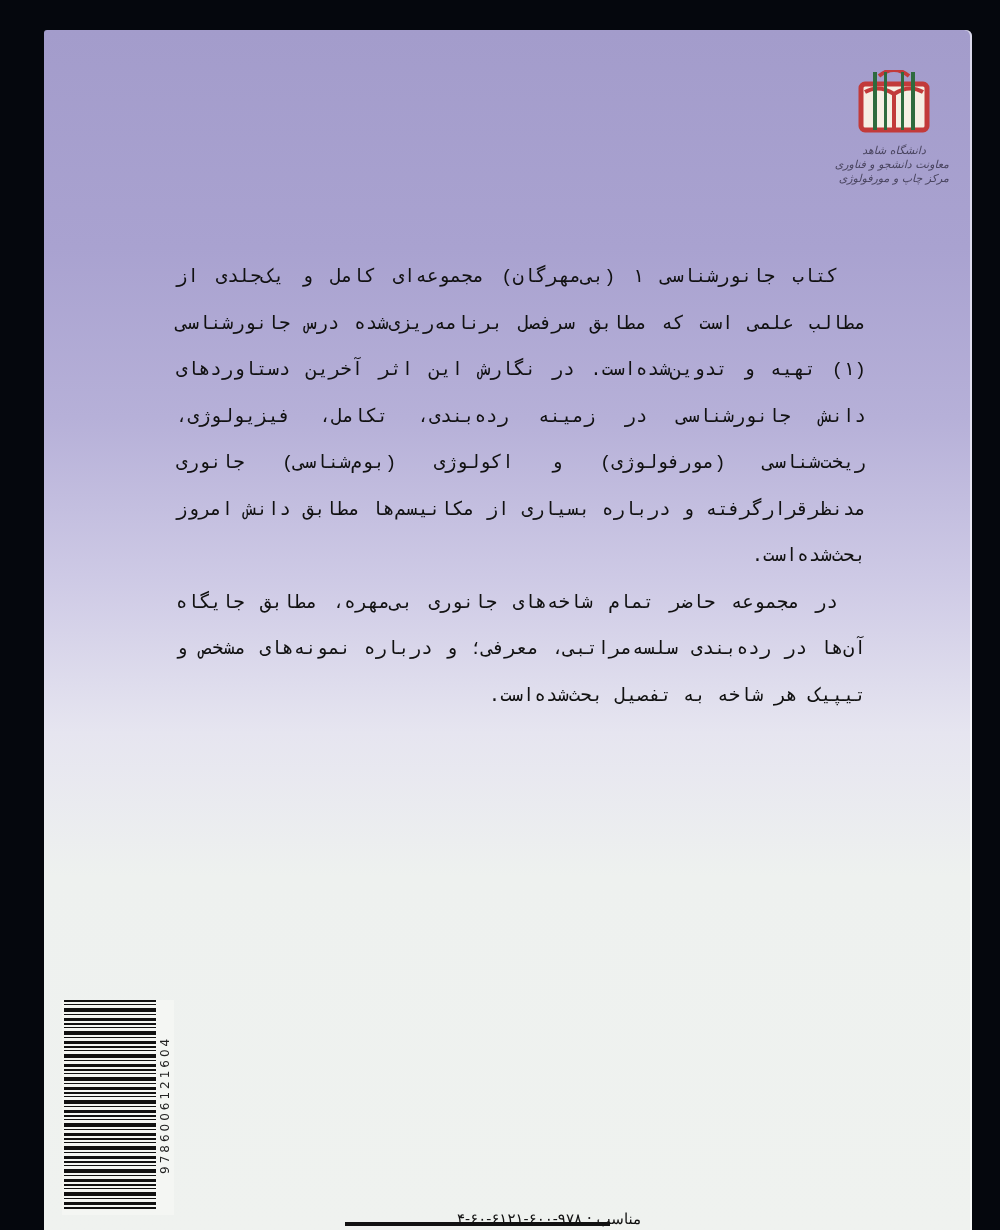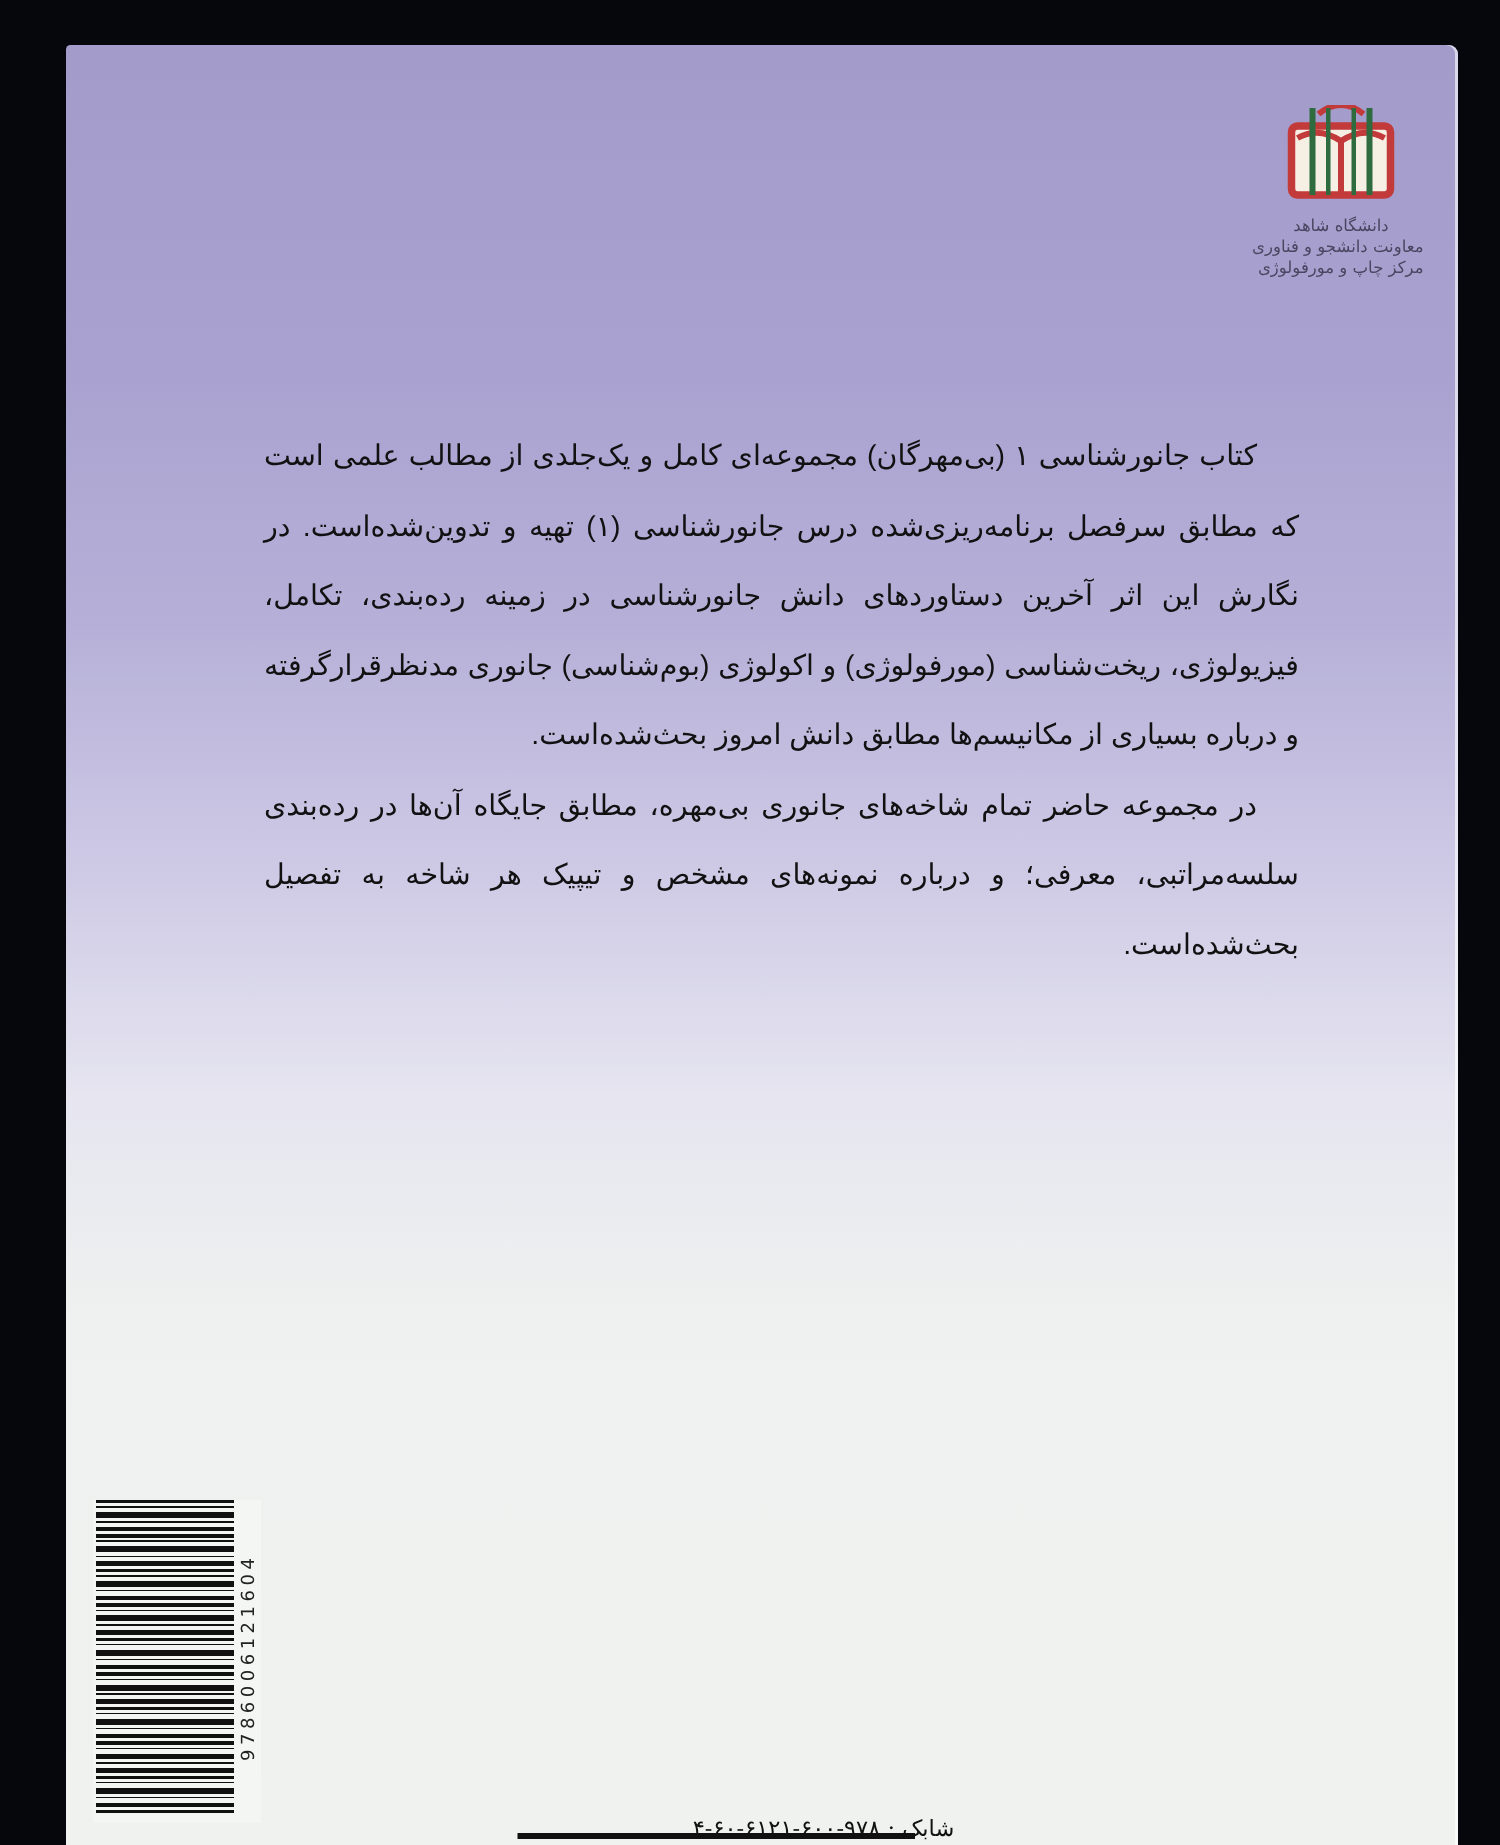--- a/index.html
+++ b/index.html
@@ -31,30 +31,31 @@
       margin-left: 18px;
     }
     .logo-text {
       direction: rtl;
       text-align: center;
       font-family: "DejaVu Serif", serif;
       font-size: 11px;
       line-height: 14px;
       color: #4a4560;
       margin-top: 10px;
+      font-style: italic;
     }
     .logo-text div { white-space: nowrap; }
     .body-text {
       position: absolute;
-      left: 132px; top: 252px;
+      left: 132px; top: 224px;
       width: 690px;
       direction: rtl;
       text-align: justify;
       text-align-last: right;
-      font-family: Liberation Sans, sans-serif;
+      font-family: Liberation Mono, monospace;
       font-size: 19px;
       line-height: 46.5px;
       color: #111;
     }
     .para { margin: 0 0 0 0; text-indent: 28px; }
     .para + .para { margin-top: 0; }
     .barcode {
       position: absolute;
       left: 18px; top: 970px;
       width: 112px; height: 215px;
@@ -127,17 +128,17 @@
     <p class="para">کتاب جانورشناسی ۱ (بی‌مهرگان) مجموعه‌ای کامل و یک‌جلدی از مطالب علمی است که مطابق سرفصل برنامه‌ریزی‌شده درس جانورشناسی (۱) تهیه و تدوین‌شده‌است. در نگارش این اثر آخرین دستاوردهای دانش جانورشناسی در زمینه رده‌بندی، تکامل، فیزیولوژی، ریخت‌شناسی (مورفولوژی) و اکولوژی (بوم‌شناسی) جانوری مدنظرقرارگرفته و درباره بسیاری از مکانیسم‌ها مطابق دانش امروز بحث‌شده‌است.</p>
     <p class="para">در مجموعه حاضر تمام شاخه‌های جانوری بی‌مهره، مطابق جایگاه آن‌ها در رده‌بندی سلسه‌مراتبی، معرفی؛ و درباره نمونه‌های مشخص و تیپیک هر شاخه به تفصیل بحث‌شده‌است.</p>
   </div>
 
   <div class="barcode">
     <div class="barcode-bars"></div>
     <div class="barcode-digits">9786006121604</div>
   </div>
 
   <div class="isbn">
-    <span>شابک :</span>
+    <span>مناسب :</span>
     <span>۹۷۸-۶۰۰-۶۱۲۱-۶۰-۴</span>
   </div>
 </div>
 <div class="rule"></div>
 
 </body></html>

